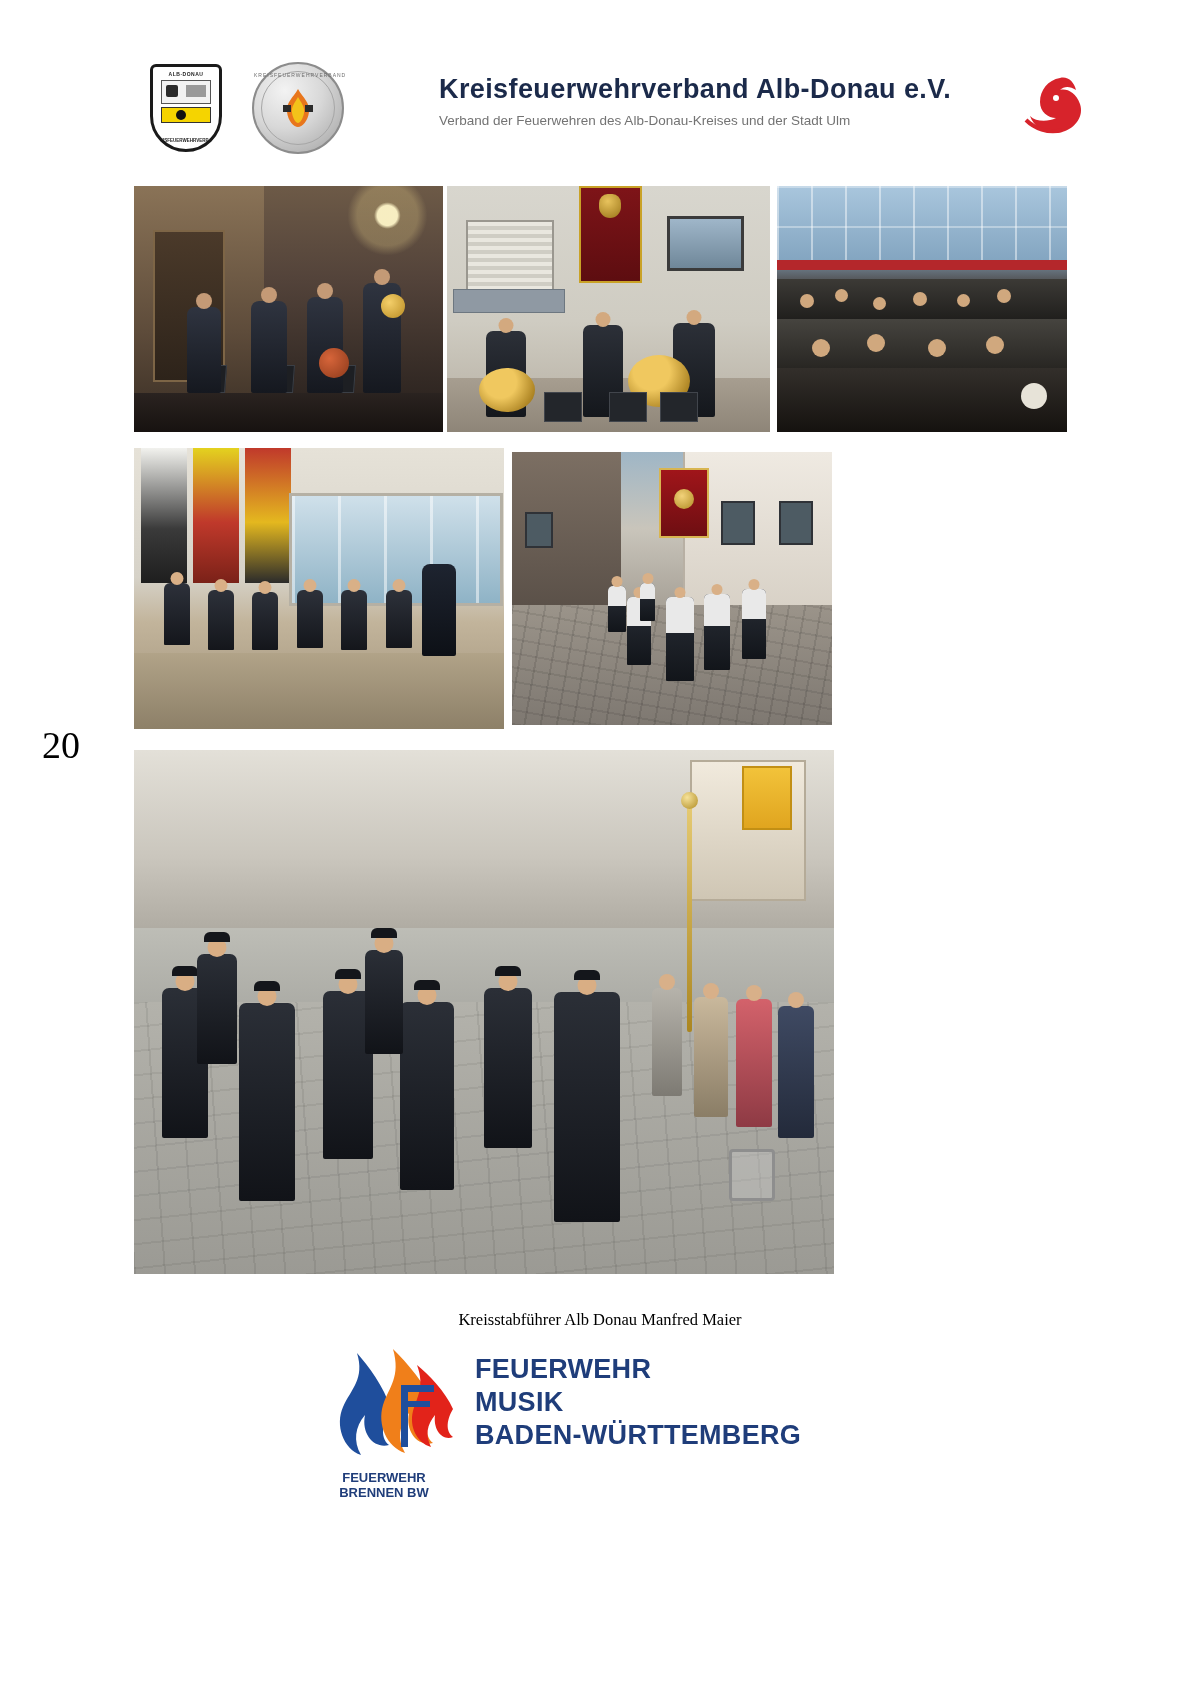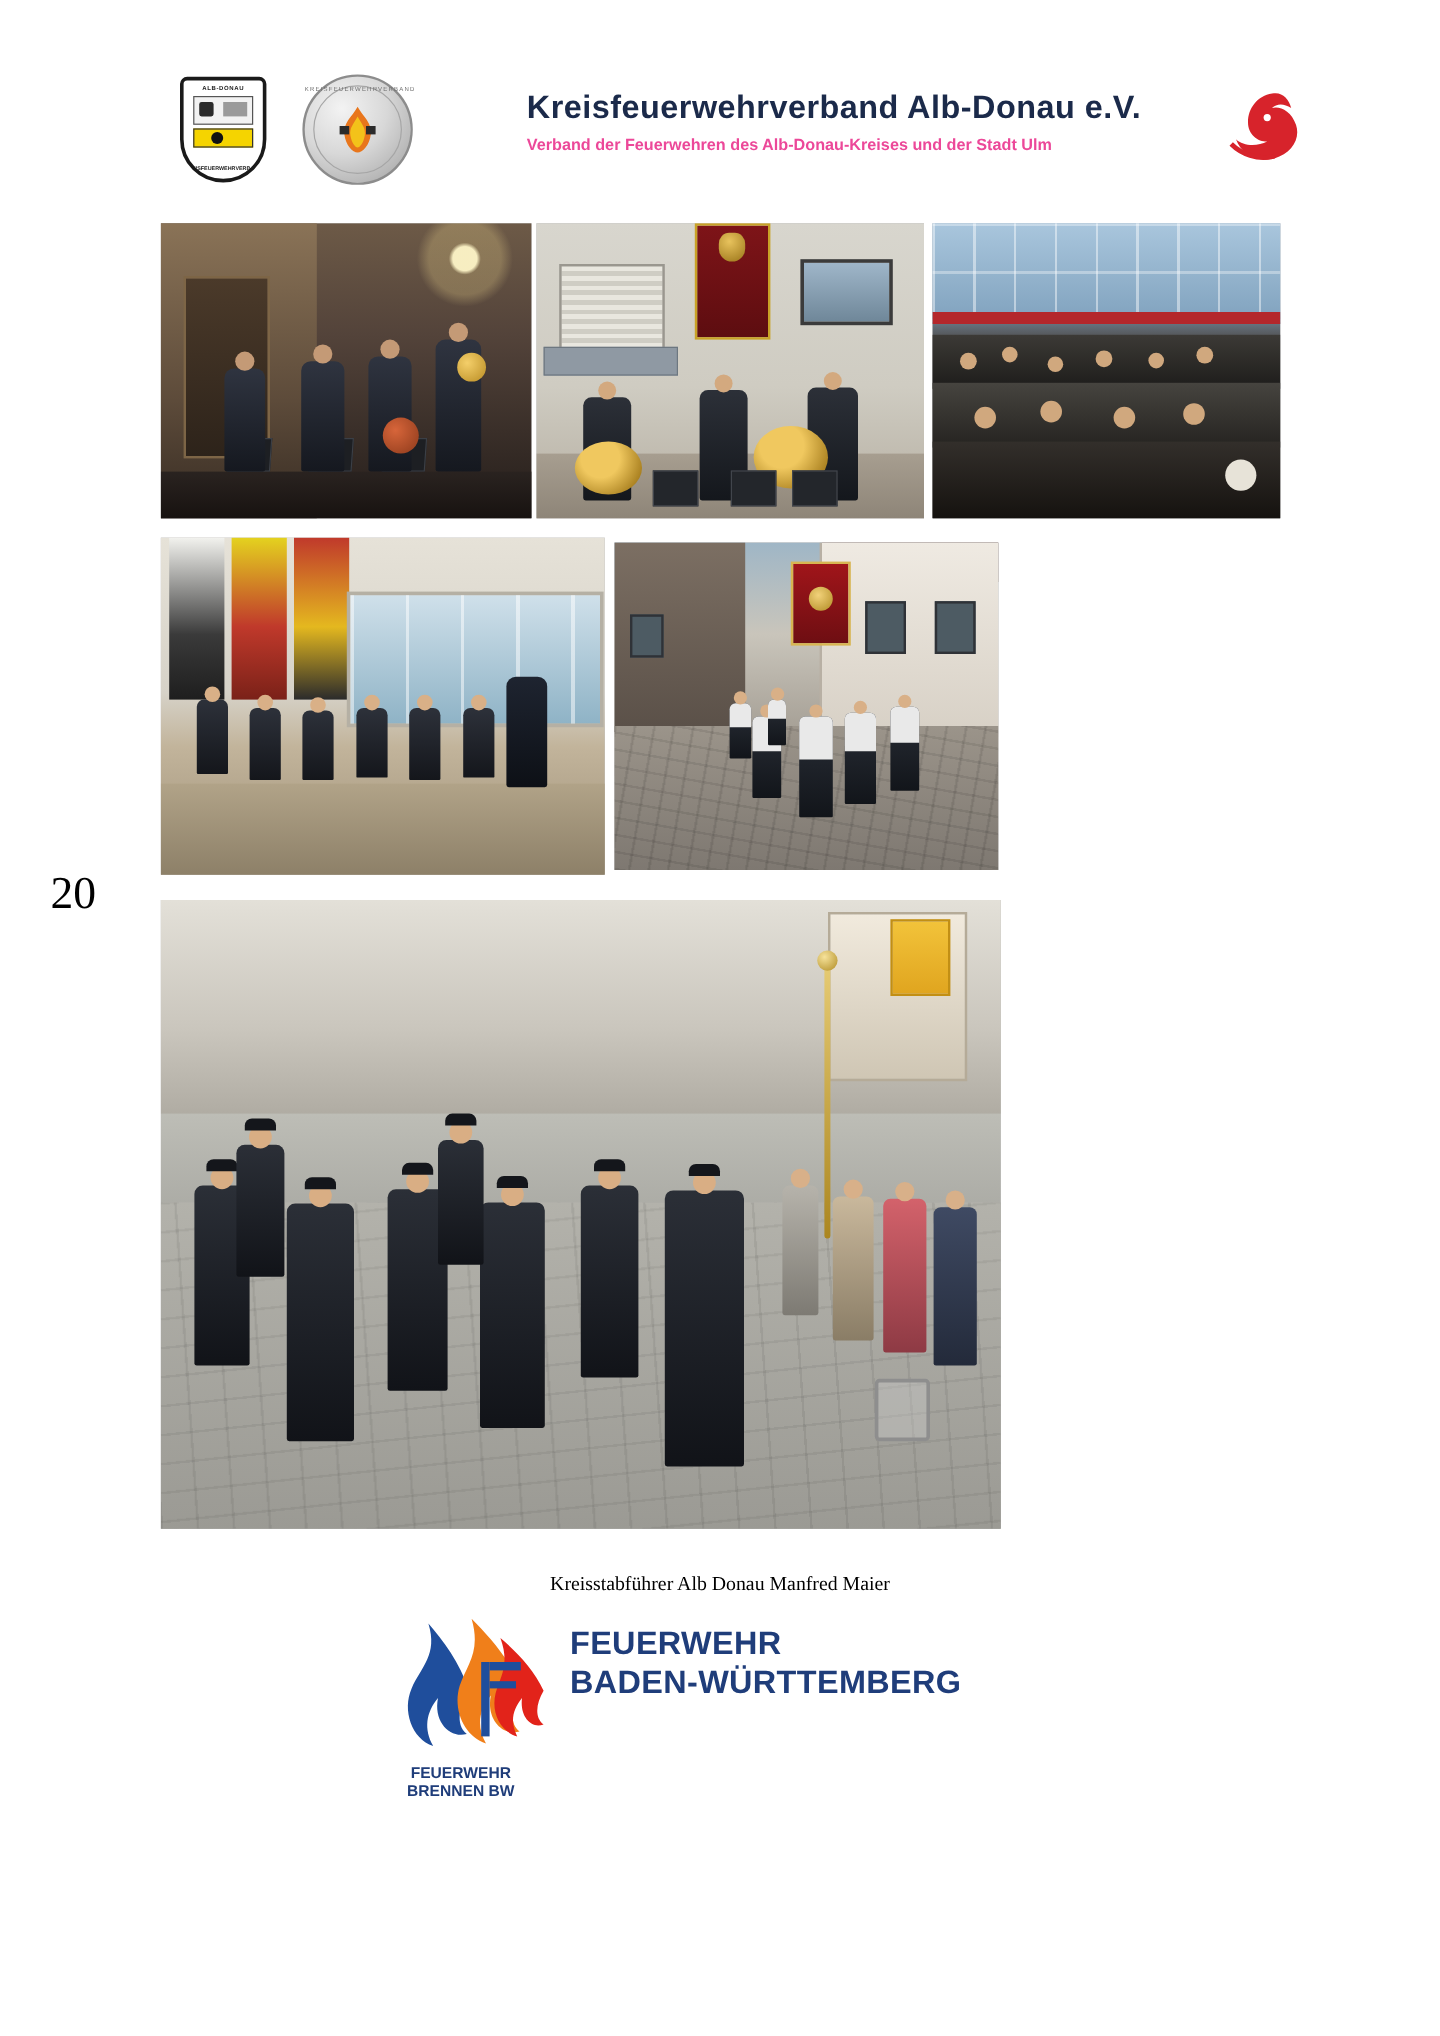--- a/index.html
+++ b/index.html
@@ -137,22 +137,22 @@
   }
   .title-main {
     font-size: 27px;
     font-weight: bold;
     color: #1b2a4a;
     letter-spacing: 0.4px;
   }
   .title-sub {
     margin-top: 8px;
     font-size: 13.5px;
-    font-weight: bold;
-    color: #ec4899;
+    font-weight: normal;
+    color: #737373;
   }
   .dragon-logo {
     position: absolute;
     right: 0;
     top: 4px;
     width: 86px;
     height: 86px;
   }
 
   
@@ -766,16 +766,17 @@
     <rect x="103" y="40" width="26" height="7" fill="#1f4e9c"></rect>
     <rect x="103" y="56" width="22" height="6" fill="#1f4e9c"></rect>
   </svg>
   <div class="fl-mark-caption">
     <span>FEUERWEHR</span><br>
     <span>BRENNEN BW</span>
   </div>
 
   <div class="fl-text">
     <div class="fl-line">FEUERWEHR</div>
+    <div class="fl-line">MUSIK</div>
     <div class="fl-line">BADEN-WÜRTTEMBERG</div>
   </div>
 
 </div>
 
 </body></html>

